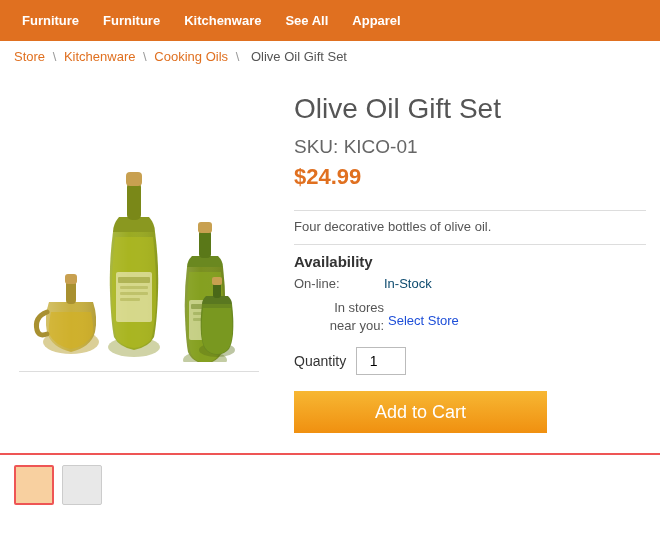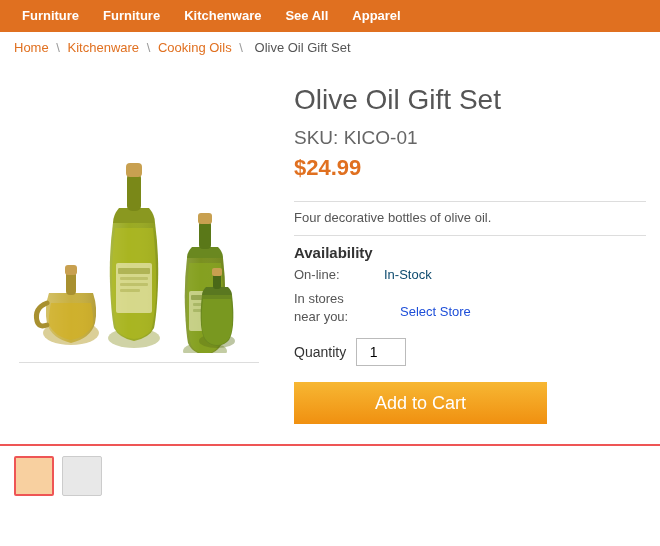--- a/index.html
+++ b/index.html
@@ -4,21 +4,21 @@
   <style>
     * { margin: 0; padding: 0; box-sizing: border-box; }
     body { font-family: Arial, sans-serif; font-size: 14px; color: #333; background: #fff; width: 660px; }
 
     
     .top-nav {
       background: #e07020;
       display: flex;
       align-items: center;
       padding: 16px 10px;
-      height: 32px;
+      height: 41px;
     }
     .top-nav a {
       color: #fff;
       text-decoration: none;
       font-size: 13px;
       font-weight: bold;
       padding: 0 12px;
       line-height: 32px;
     }
 
@@ -128,22 +128,23 @@
     }
 
     .avail-value {
       font-size: 13px;
       color: #0c4a6e;
     }
 
     .stores-row {
       display: flex;
       align-items: flex-start;
-      gap: 16px;
+      gap: 4px;
       margin-top: 8px;
+      text-align: right;
     }
 
     .stores-label {
       font-size: 13px;
       color: #555;
       width: 90px;
       line-height: 1.4;
     }
 
     .select-store-link {
@@ -223,21 +224,21 @@
 
 <nav class="top-nav">
   <a href="#">Furniture</a>
   <a href="#">Furniture</a>
   <a href="#">Kitchenware</a>
   <a href="#">See All</a>
   <a href="#">Apparel</a>
 </nav>
 
 <div class="breadcrumb">
-  <a href="#">Home</a>
+  <a href="#">Store</a>
   <span> \ </span>
   <a href="#">Kitchenware</a>
   <span> \ </span>
   <a href="#">Cooking Oils</a>
   <span> \ </span>
   <span class="current">Olive Oil Gift Set</span>
 </div>
 
 <div class="product-area">
 

